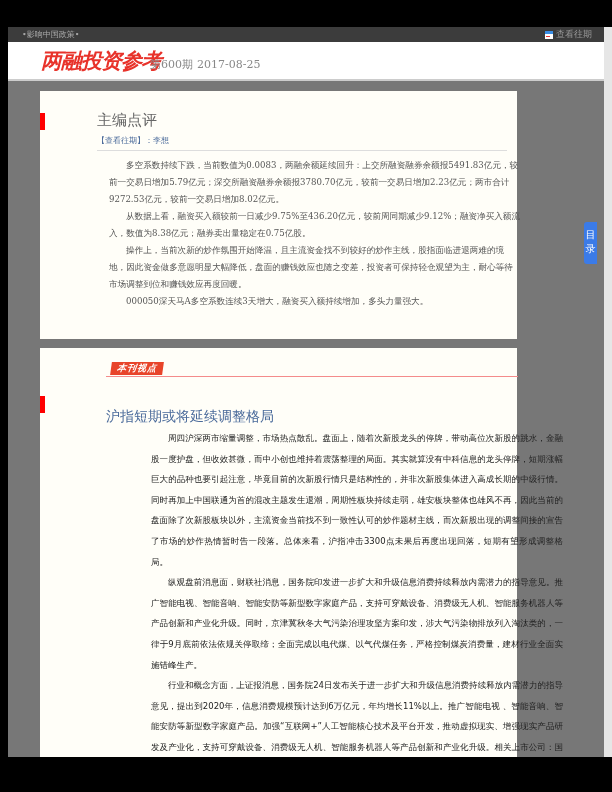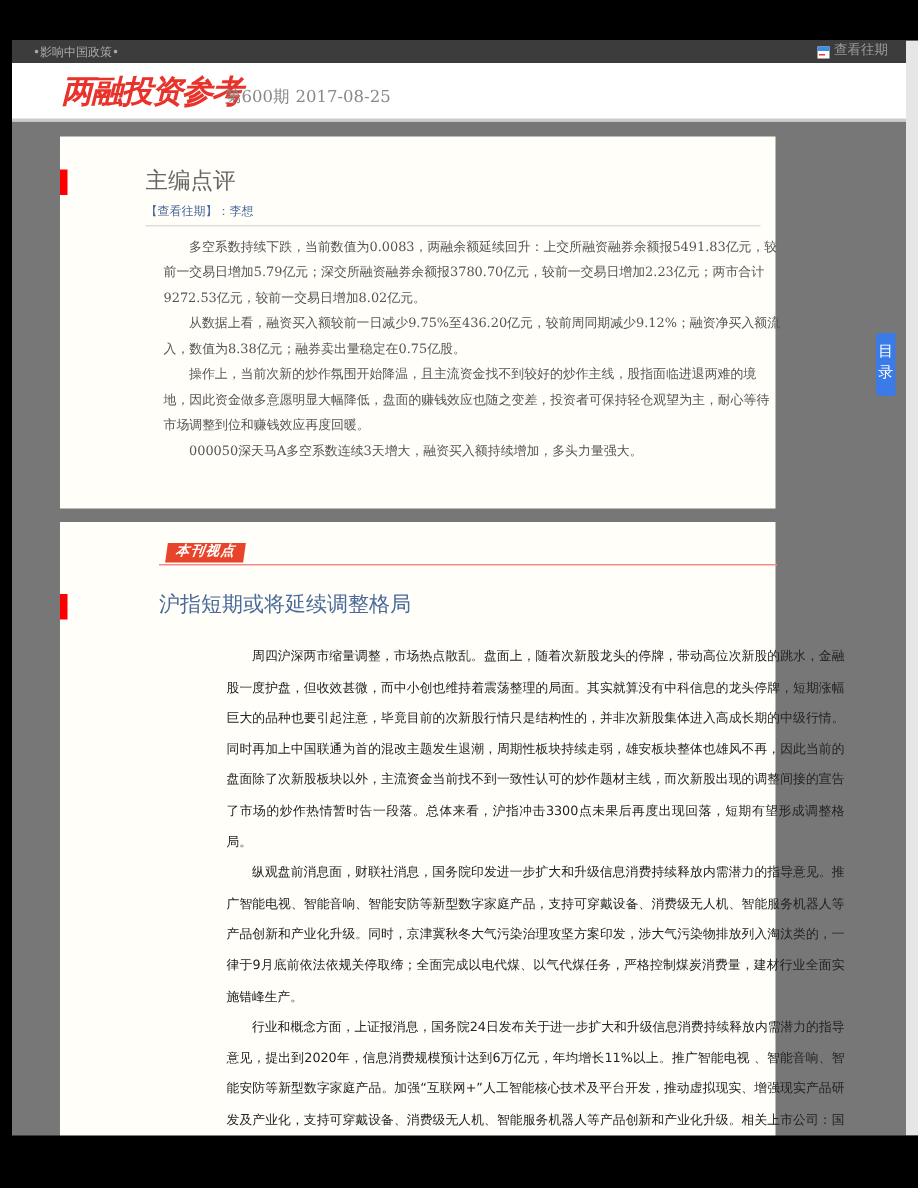--- a/index.html
+++ b/index.html
@@ -43,21 +43,21 @@
     .c1-rule { position:absolute; left:57px; top:59px; width:410px; height:1px; background:#ddd; }
     .c1-body { position:absolute; left:57px; top:66px; width:412px; font-size:8.6px; line-height:17px; color:#555;margin-left:12px; }
     .c1-body p { margin:0; text-indent:17px; }
 
     .badge-row { position:absolute; left:66px; top:14px; width:412px; height:14px; border-bottom:1px solid #f48b8b; }
     .badge {
       position:absolute; left:5px; top:0; height:13px; padding:0 6px; background:#e8442a; color:#fff;
       font-family:"DejaVu Sans", sans-serif; font-size:9px; font-weight:bold; font-style:italic; line-height:13px;
       transform:skewX(-8deg); letter-spacing:1px;
     }
-    .c2-title { position:absolute; left:66px; top:46px; font-size:14px; color:#4a6a9a; }
+    .c2-title { position:absolute; left:66px; top:60px; font-size:14px; color:#4a6a9a; }
     .c2-body { position:absolute; left:66px; top:80px; width:412px; font-family:"DejaVu Sans", sans-serif; font-size:8.5px; line-height:20.6px; color:#222; text-align:justify;margin-left:45px; }
     .c2-body p { margin:0; text-indent:17px; }
 
     .toc-btn {
       position:absolute; left:584px; top:222px; width:13px; height:42px; background:#3b7be8; color:#fff;
       font-family:"DejaVu Sans", sans-serif; font-size:10px; line-height:14px; text-align:center;
       border-radius:3px 0 0 3px; padding-top:6px; box-sizing:border-box; cursor:pointer;
     }
     .bottom-bar { position:absolute; left:0; top:757px; width:612px; height:35px; background:#000; }
   </style>

